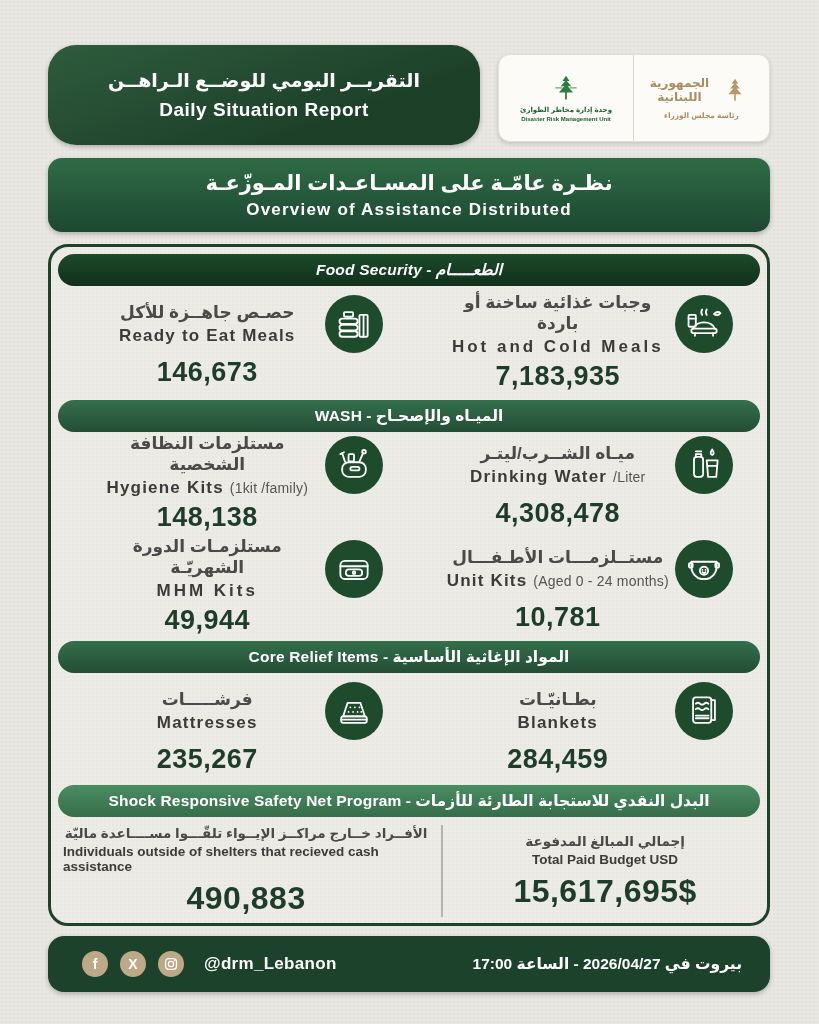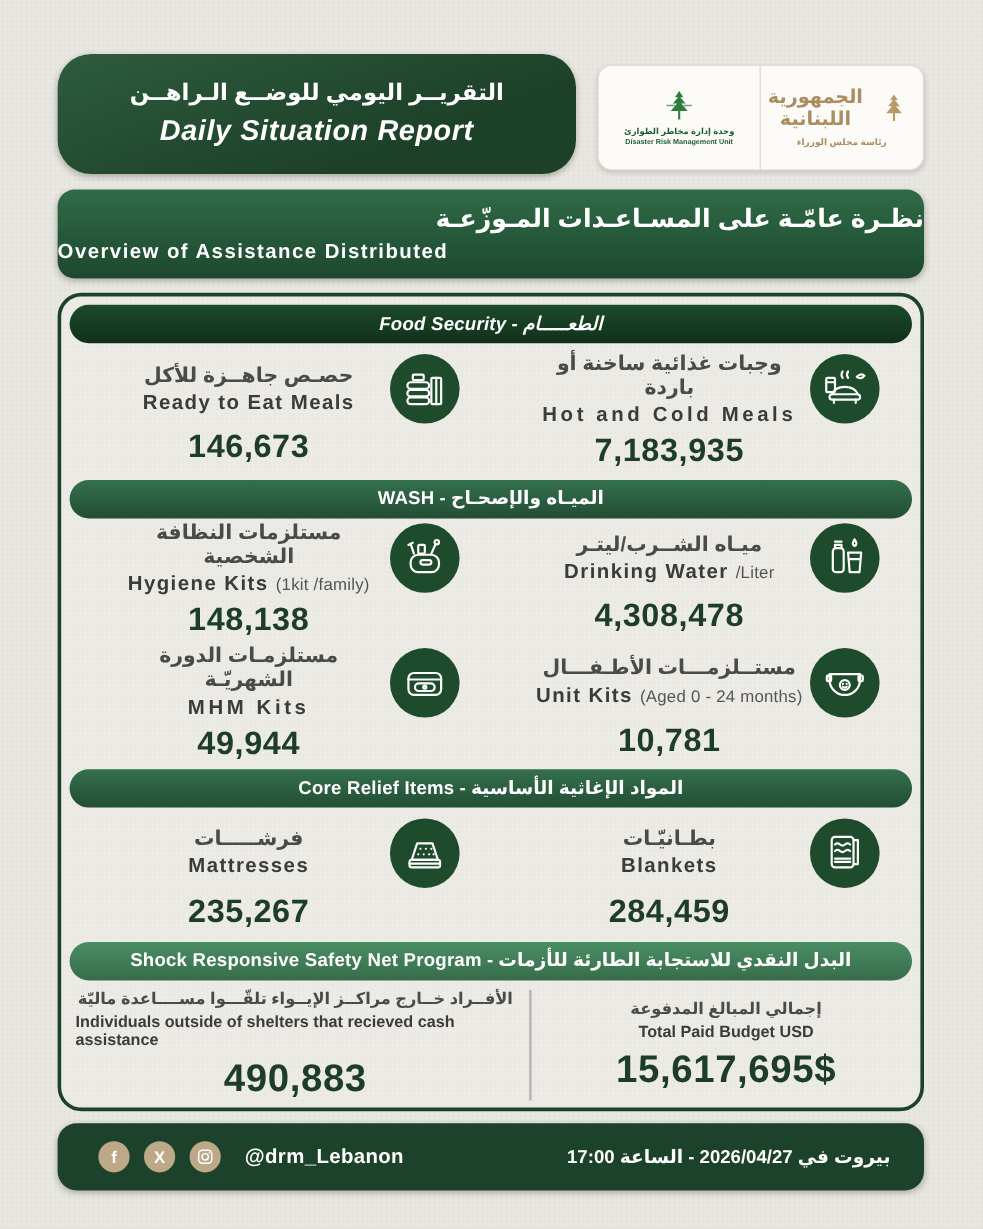--- a/index.html
+++ b/index.html
@@ -13,41 +13,41 @@
     overflow:hidden;
   }
   
   .header-box{
     position:absolute; left:48px; top:45px; width:432px; height:100px;
     background:linear-gradient(160deg,#2e5c3d 0%,#1d4029 70%);
     border-radius:28px; box-shadow:0 2px 5px rgba(0,0,0,.25);
     display:flex; flex-direction:column; align-items:center; justify-content:center; gap:7px;
   }
   .h-ar{ color:#fff; font-size:19px; font-weight:700; direction:rtl; }
-  .h-en{ color:#fff; font-size:24px; font-weight:700; letter-spacing:.5px;font-style:italic; }
+  .h-en{ color:#fff; font-size:19px; font-weight:700; letter-spacing:.5px; }
   .logo-box{
     position:absolute; left:498px; top:54px; width:272px; height:88px;
     background:#fcfbf8; border-radius:12px; border:1px solid #e2dfd9;
     box-shadow:0 2px 4px rgba(0,0,0,.15);
     display:flex; align-items:stretch;
   }
   .logo-half{ width:50%; display:flex; flex-direction:column; align-items:center; justify-content:center; gap:2px; }
   .logo-half.first{ border-right:1px solid #d8d5cf; }
   .drm-ar{ color:#1e5c31; font-size:7px; font-weight:700; direction:rtl; }
   .drm-en{ color:#1e5c31; font-size:6px; font-weight:700; }
   .gov-row{ display:flex; align-items:center; gap:8px; }
   .gov-callig{ display:flex; flex-direction:column; align-items:center; line-height:1.1; }
-  .gov-ar1,.gov-ar2{ color:#ab8d5f; font-size:16px; font-weight:700; direction:rtl; }
+  .gov-ar1,.gov-ar2{ color:#ab8d5f; font-size:12px; font-weight:700; direction:rtl; }
   .gov-sub{ color:#ab8d5f; font-size:7.5px; font-weight:700; direction:rtl; margin-top:4px; }
   
   .overview-bar{
     position:absolute; left:48px; top:158px; width:722px; height:74px;
     background:linear-gradient(180deg,#2f6b46 0%,#1d4830 100%);
     border-radius:14px; box-shadow:0 2px 5px rgba(0,0,0,.25);
-    display:flex; flex-direction:column; justify-content:center; gap:5px;
+    display:flex; flex-direction:column; align-items:center; justify-content:center; gap:5px;
   }
   .ov-ar{ color:#fff; font-size:21px; font-weight:700; direction:rtl; }
   .ov-en{ color:#fff; font-size:17px; font-weight:700; letter-spacing:1.2px; }
   
   .card{
     position:absolute; left:48px; top:244px; width:722px; height:682px;
     border:3px solid #1e4229; border-radius:20px;
     background:#edebe5;
     background-image:radial-gradient(rgba(0,0,0,0.02) 1px, transparent 1.2px);
     background-size:4px 4px;

